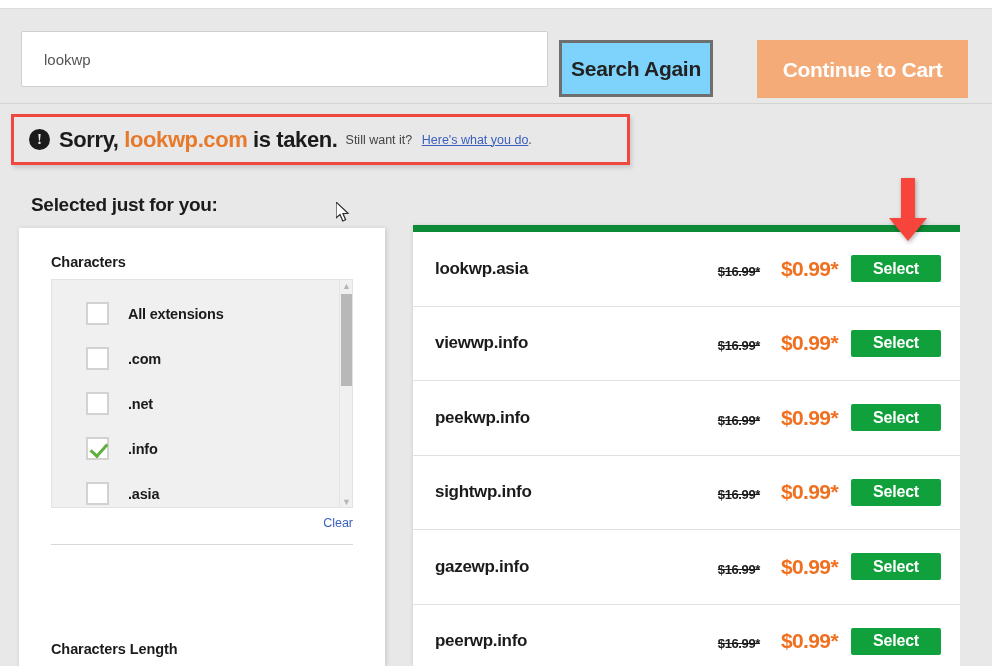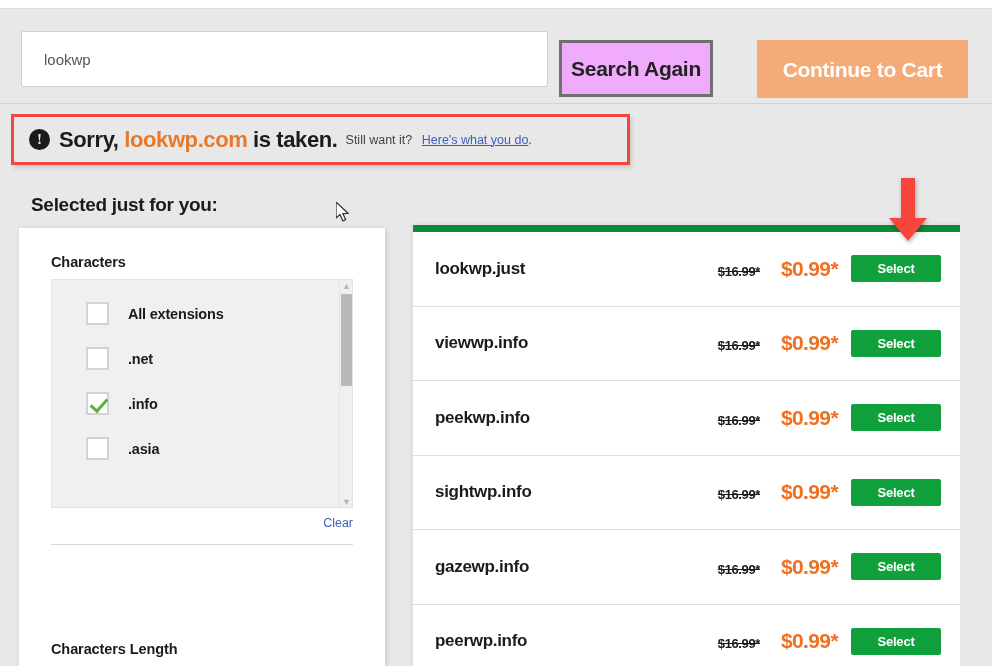--- a/index.html
+++ b/index.html
@@ -49,21 +49,21 @@
     font-size: 15px;
     color: #555555;
     padding: 12px 22px;
     outline: none;
   }
   .btn-search-again {
     position: absolute;
     left: 559px; top: 30px;
     width: 154px;
     height: 57px;
-    background: #f0abfc;
+    background: #7dd3fc;
     border: 3px solid #6f6f6f;
     color: #222222;
     font-family: "Liberation Sans", sans-serif;
     font-size: 21px;
     font-weight: bold;
     letter-spacing: -0.3px;
     cursor: pointer;
     line-height: 1;
   }
   .btn-continue-cart {
@@ -303,21 +303,21 @@
   .btn-select {
     position: absolute;
     right: 19px;
     width: 90px;
     height: 27px;
     background: #11a13c;
     border: none;
     border-radius: 2px;
     color: #ffffff;
     font-family: "Liberation Sans", sans-serif;
-    font-size: 13px;
+    font-size: 16px;
     font-weight: bold;
     cursor: pointer;
     letter-spacing: -0.2px;
   }
 
   
   .red-arrow {
     position: absolute;
     left: 885px; top: 178px;
     width: 46px; height: 64px;
@@ -365,20 +365,24 @@
   <div class="filter-panel">
     <div class="filter-title">Characters</div>
 
     <div class="ext-listbox">
       <div class="ext-item">
         <span class="cb"></span>
         <span class="ext-label">All extensions</span>
       </div>
       <div class="ext-item">
         <span class="cb"></span>
+        <span class="ext-label">.com</span>
+      </div>
+      <div class="ext-item">
+        <span class="cb"></span>
         <span class="ext-label">.net</span>
       </div>
       <div class="ext-item">
         <span class="cb checked"></span>
         <span class="ext-label">.info</span>
       </div>
       <div class="ext-item">
         <span class="cb"></span>
         <span class="ext-label">.asia</span>
       </div>
@@ -391,21 +395,21 @@
     </div>
 
     <div class="clear-link">Clear</div>
     <div class="filter-divider"></div>
     <div class="filter-title2">Characters Length</div>
   </div>
 
   <div class="results-panel">
 
     <div class="result-row">
-      <span class="domain-name">lookwp.just</span>
+      <span class="domain-name">lookwp.asia</span>
       <span class="price-block">
         <span class="price-old">$16.99*</span>
         <span class="price-new">$0.99*</span>
       </span>
       <button class="btn-select">Select</button>
     </div>
 
     <div class="result-row">
       <span class="domain-name">viewwp.info</span>
       <span class="price-block">

